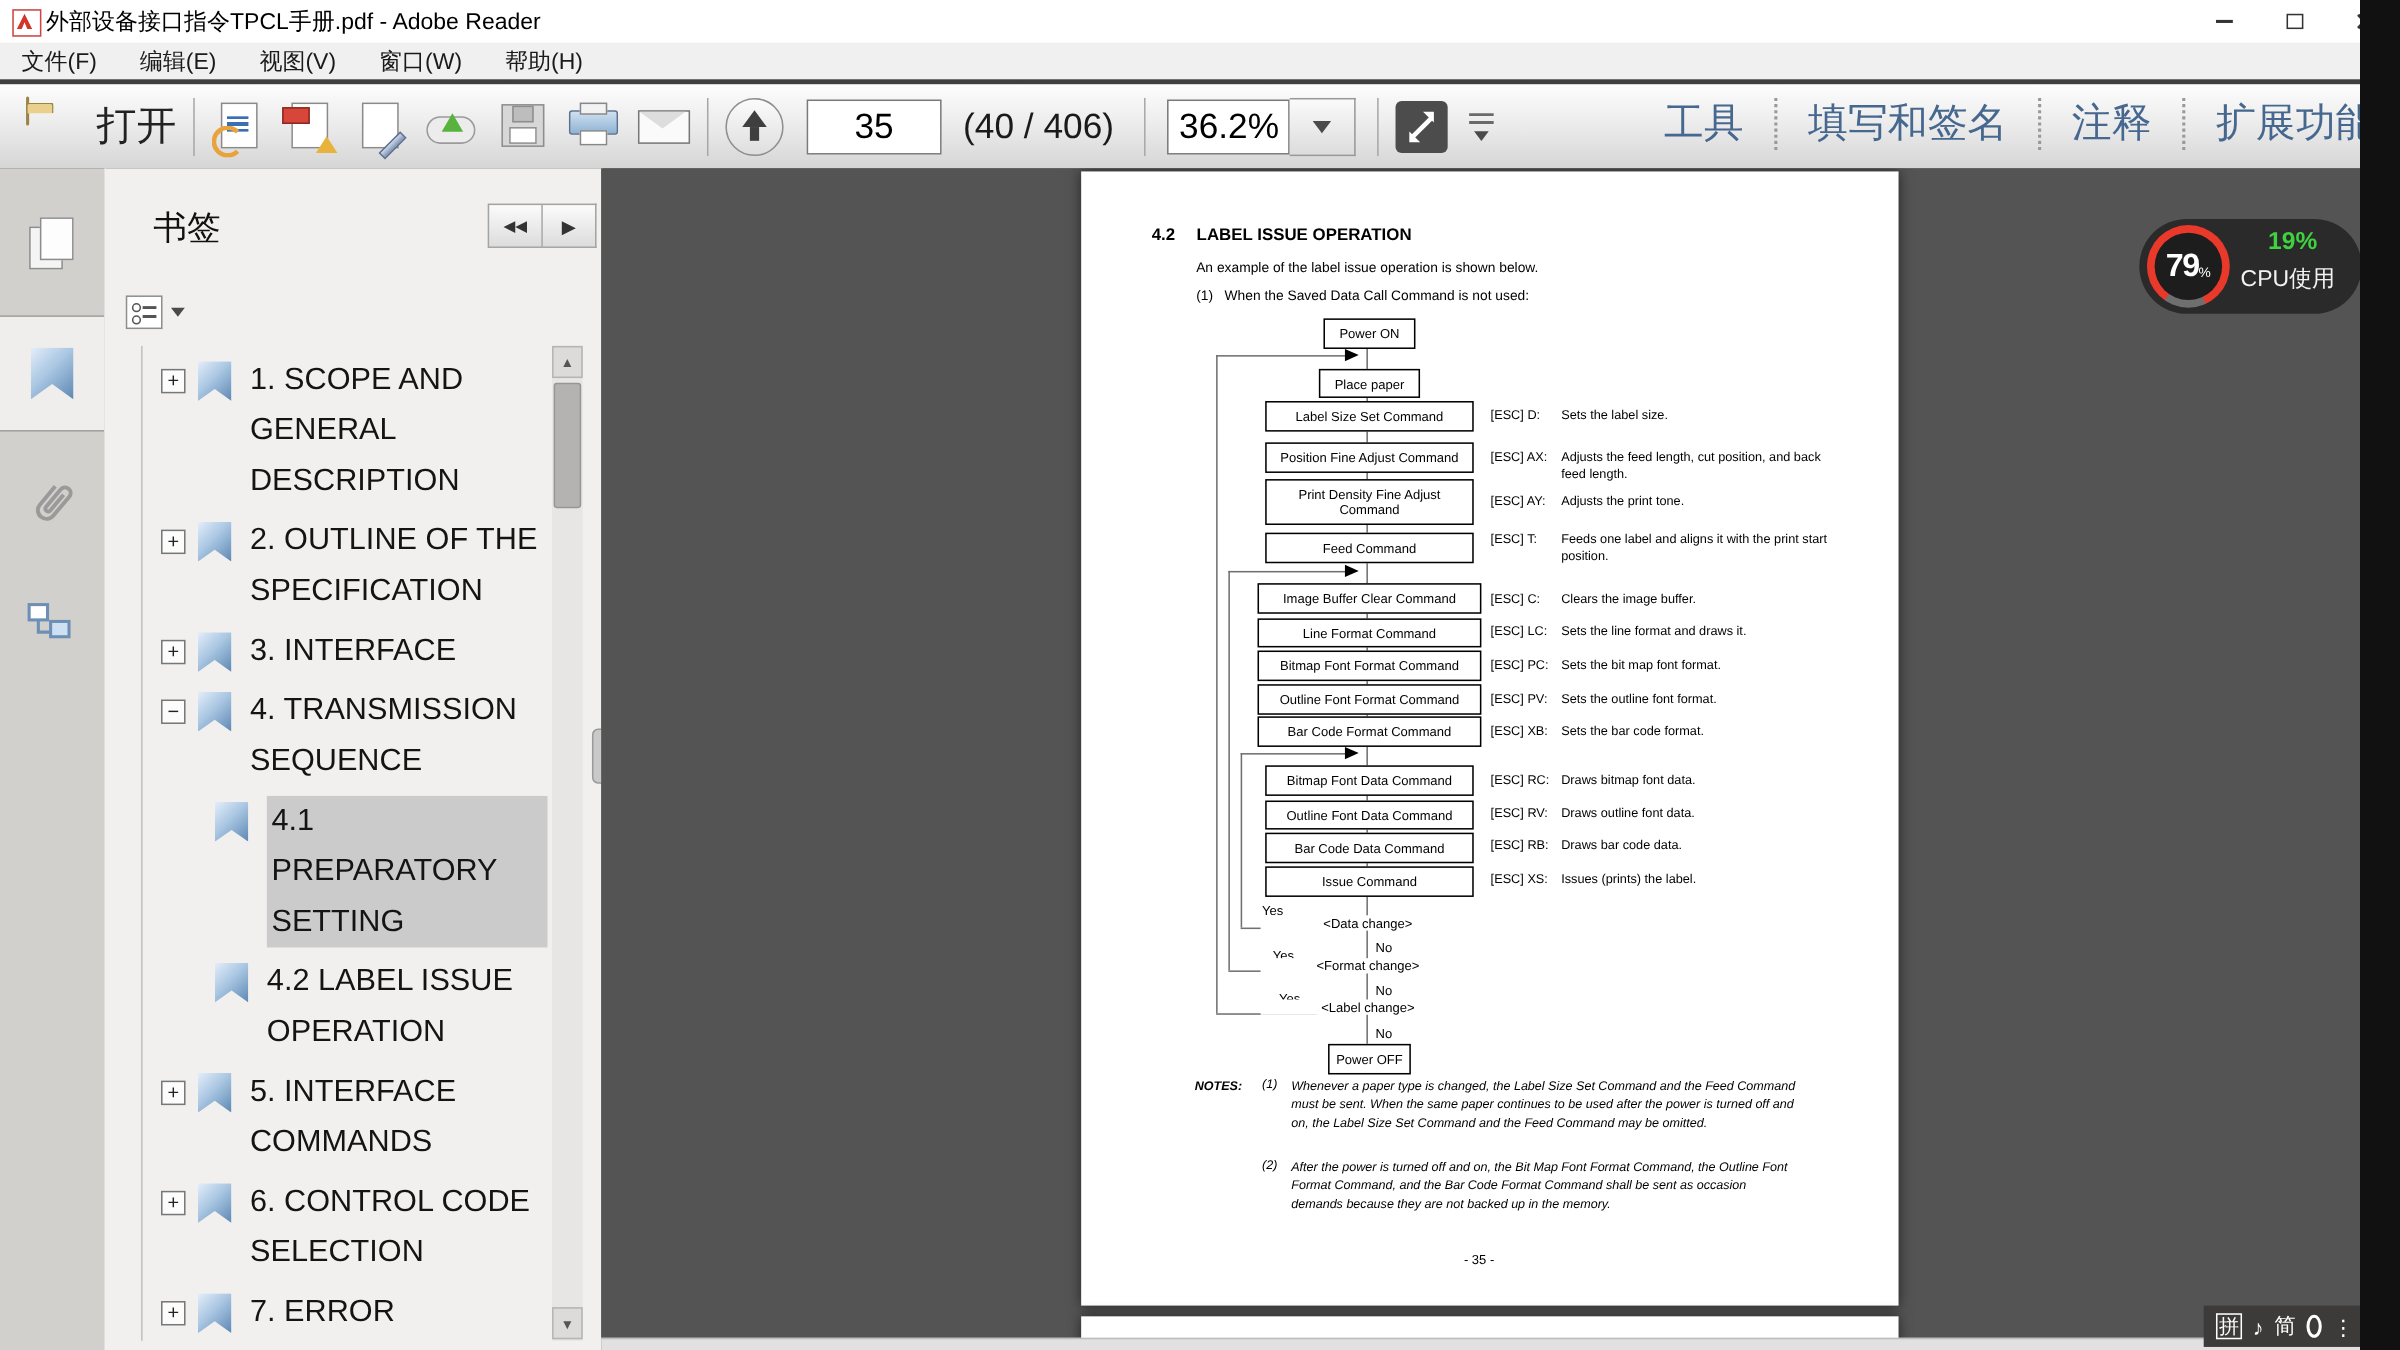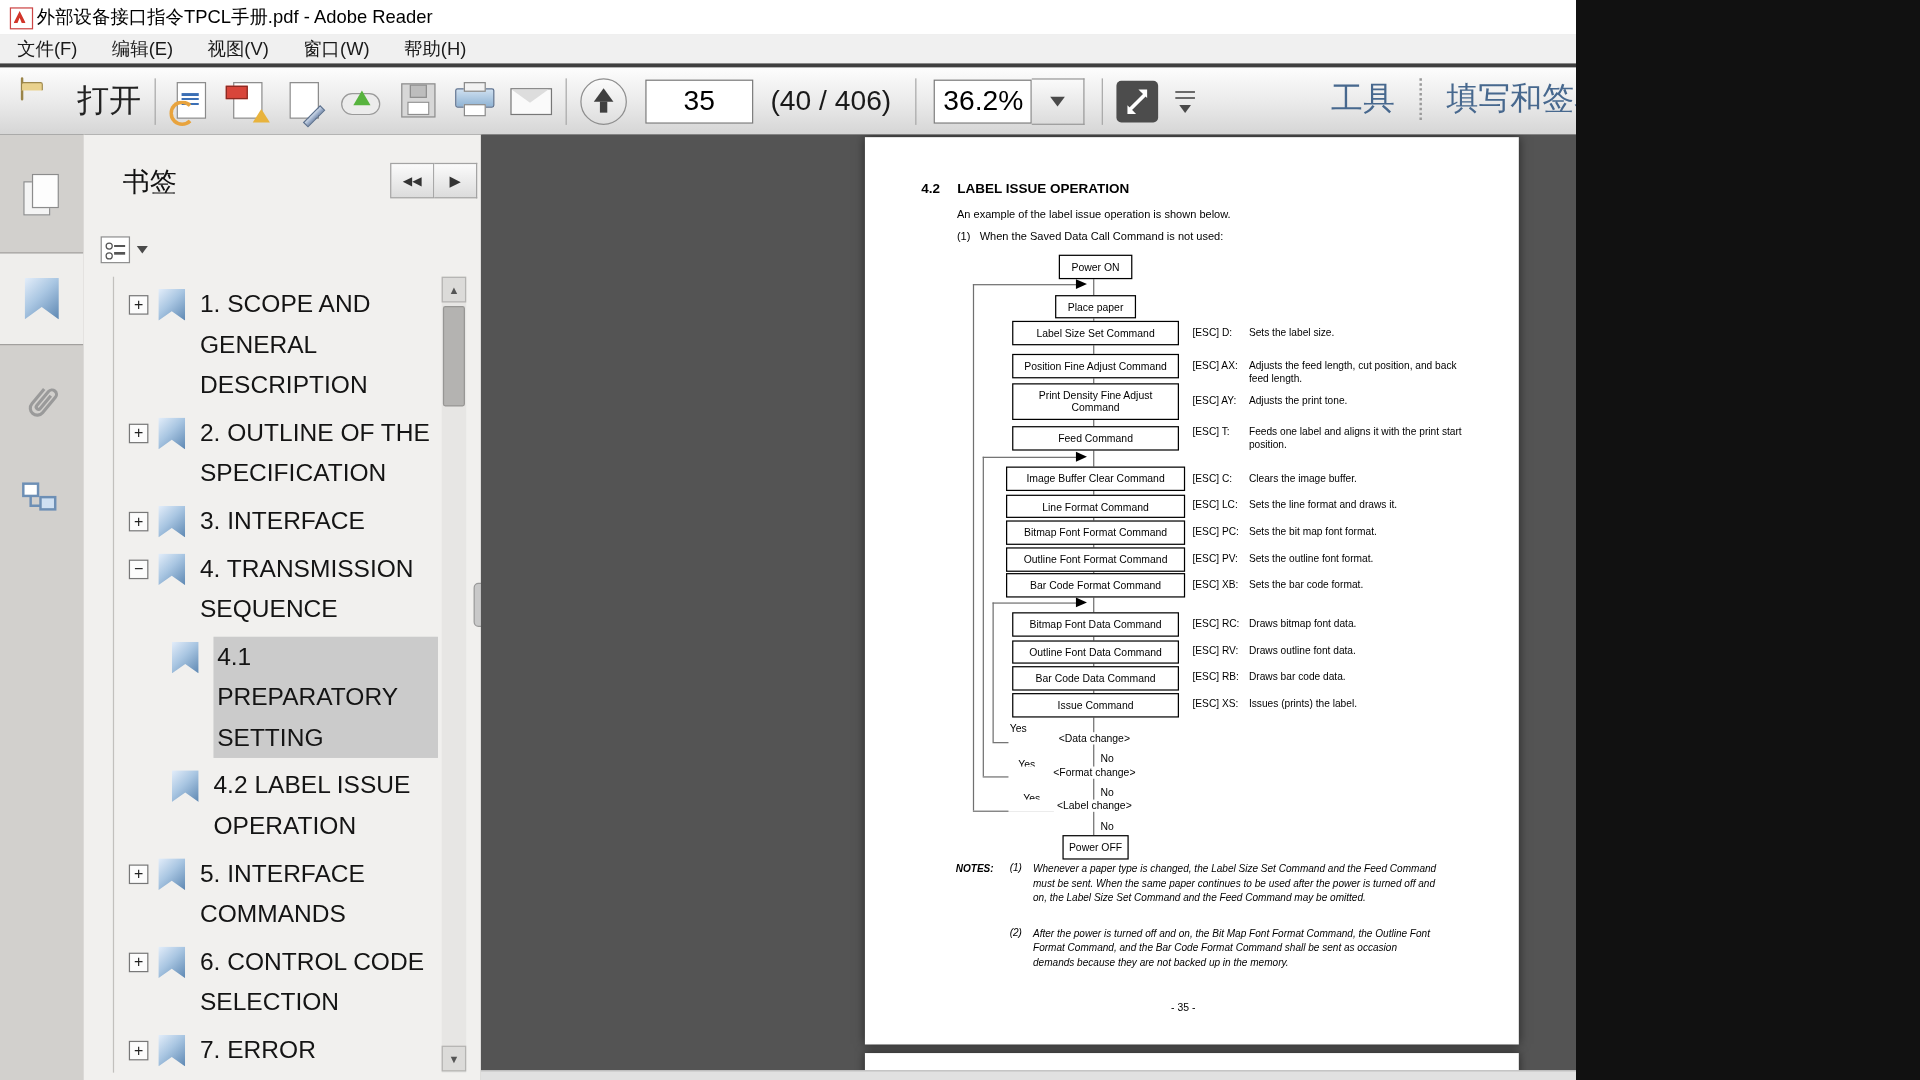--- a/index.html
+++ b/index.html
@@ -1,16 +1,16 @@
 <!DOCTYPE html>
 <html><head>
 <meta charset="utf-8">
 <style>
   html,body{margin:0;padding:0;background:#111;}
-  #stage{width:1576px;height:1080px;overflow:hidden;background:#202020;position:relative;}
+  #stage{width:1888px;height:1080px;overflow:hidden;background:#202020;position:relative;}
   #app{width:1565px;height:882px;position:relative;transform:scale(1.22684,1.22449);transform-origin:0 0;
        font-family:"Liberation Sans",sans-serif;color:#111;}
   .abs{position:absolute;}
   .flex{display:flex;align-items:center;}
 
   
   #titlebar{left:0;top:0;width:1565px;height:28px;background:#fff;border-bottom:1px solid #e3e3e3;}
   #title-text{left:30px;top:5px;font-size:15px;color:#000;}
   .pdficon{left:8px;top:6px;width:17px;height:16px;background:#fff;border:1px solid #c44;position:absolute;}
   .pdficon:before{content:"";position:absolute;left:2px;top:2px;width:10px;height:10px;

